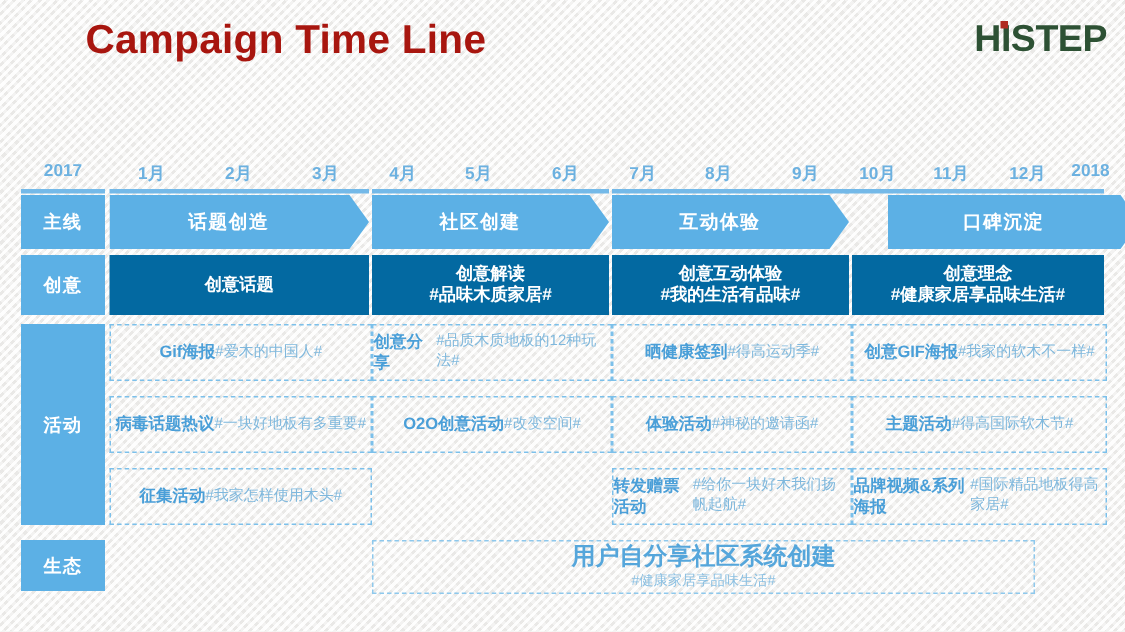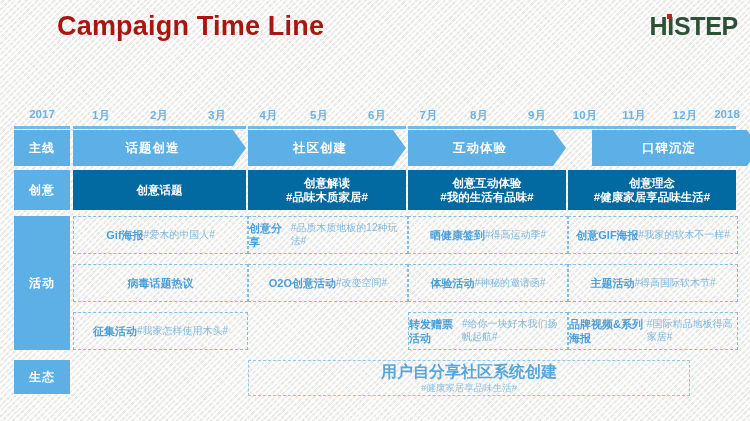--- a/index.html
+++ b/index.html
@@ -220,20 +220,21 @@
       <span class="t">晒健康签到</span>
       <span class="s">#得高运动季#</span>
     </div>
     <div class="card" style="left:568px;top:0;width:168px;height:36px;">
       <span class="t">创意GIF海报</span>
       <span class="s">#我家的软木不一样#</span>
     </div>
 
     <div class="card" style="left:73px;top:48px;width:173px;height:36px;">
       <span class="t">病毒话题热议</span>
+      <span class="s">#一块好地板有多重要#</span>
     </div>
     <div class="card" style="left:248px;top:48px;width:158px;height:36px;justify-content:center;">
       <span class="t">O2O创意活动</span>
       <span class="s">#改变空间#</span>
     </div>
     <div class="card" style="left:408px;top:48px;width:158px;height:36px;">
       <span class="t">体验活动</span>
       <span class="s">#神秘的邀请函#</span>
     </div>
     <div class="card" style="left:568px;top:48px;width:168px;height:36px;">

